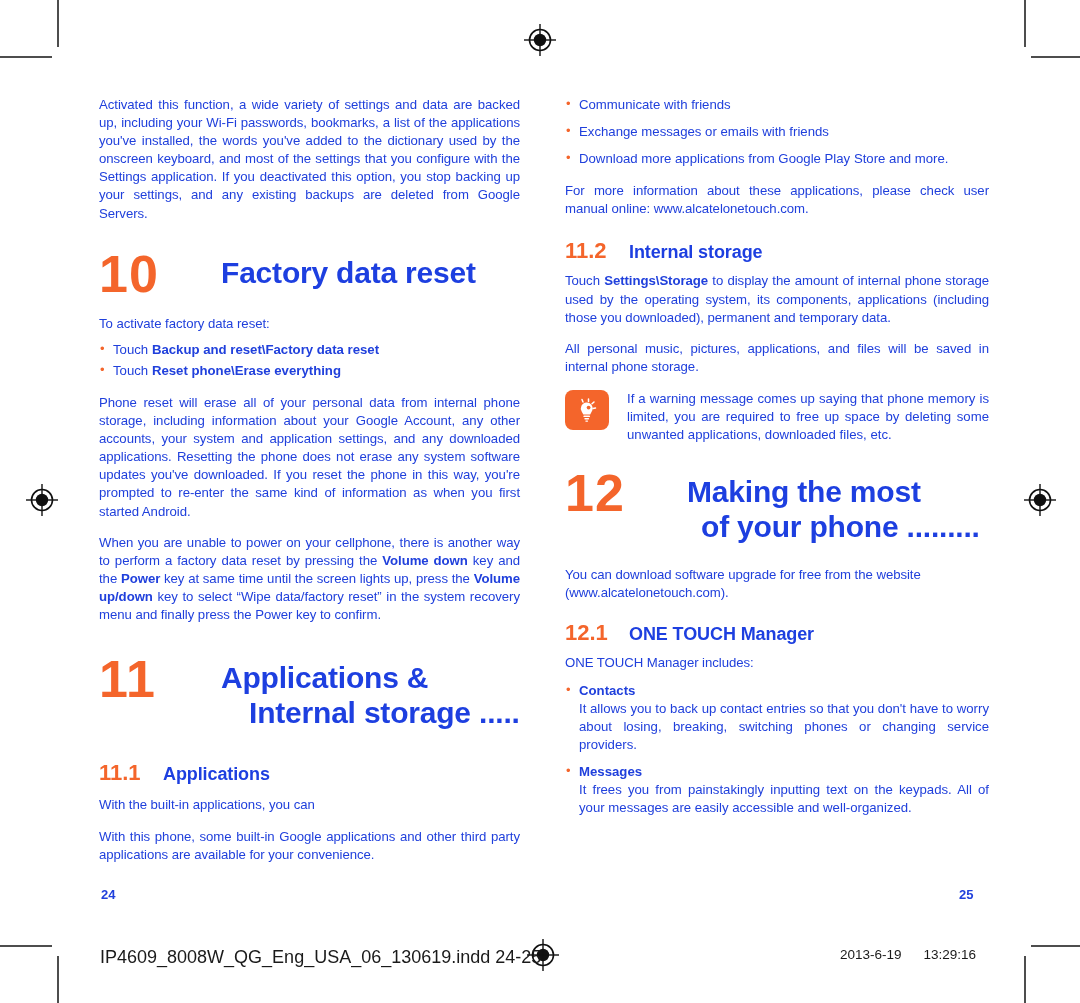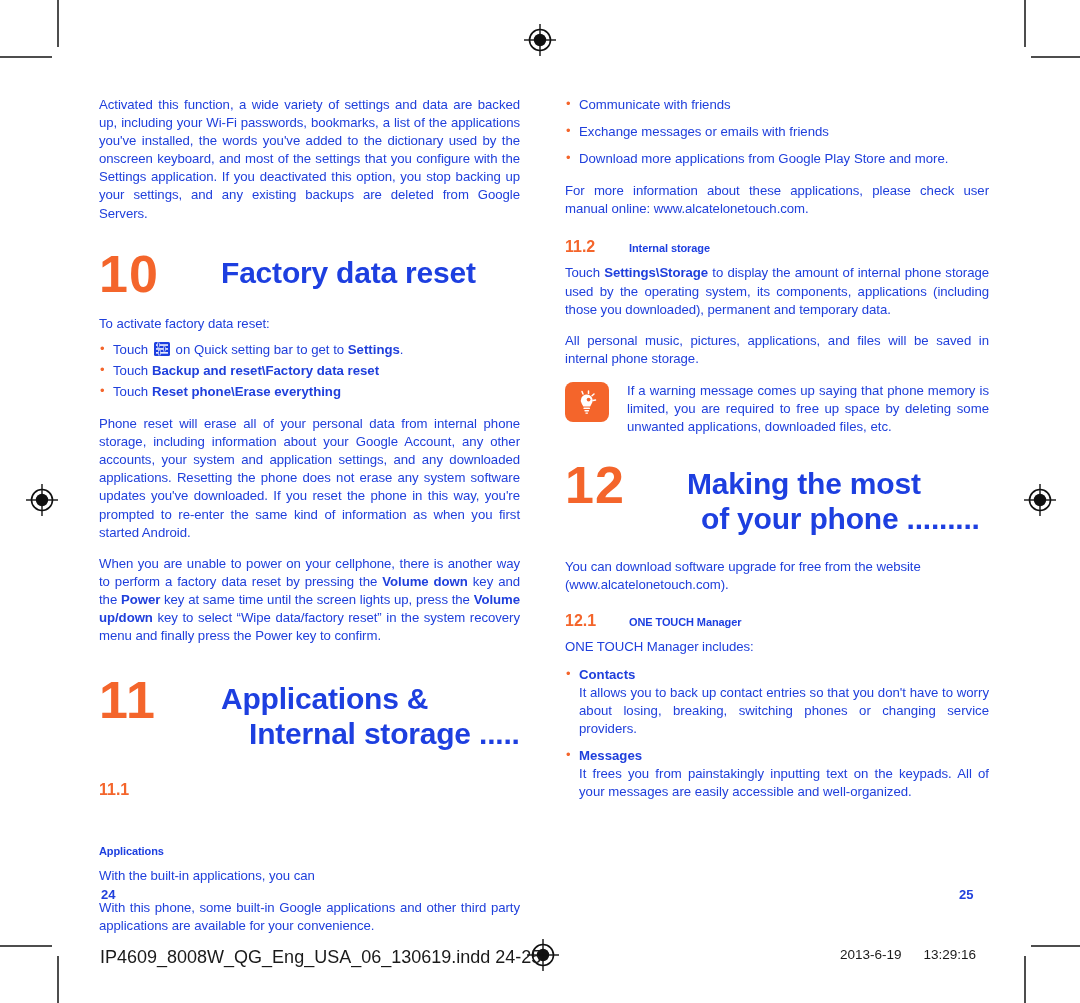--- a/index.html
+++ b/index.html
@@ -70,29 +70,29 @@
 
   
   .sub{
     display:flex;
     align-items:baseline;
     margin:22px 0 10px 0;
   }
   .sub .snum{
     color:#f4652b;
     font-weight:bold;
-    font-size:16px;
+    font-size:22px;
     width:64px;
     flex:0 0 64px;
     letter-spacing:0px;
   }
   .sub .stitle{
     color:#1d3fe0;
     font-weight:bold;
-    font-size:11px;
+    font-size:18px;
     letter-spacing:-0.1px;
   }
 
   
   ul.bl{list-style:none;margin:0 0 12px 0;padding:0;}
   ul.bl li{
     position:relative;
     padding-left:14px;
     font-size:13.2px;
     line-height:18.1px;
@@ -218,36 +218,20 @@
     <p class="body">Activated this function, a wide variety of settings and data are backed up, including your Wi-Fi passwords, bookmarks, a list of the applications you've installed, the words you've added to the dictionary used by the onscreen keyboard, and most of the settings that you configure with the Settings application. If you deactivated this option, you stop backing up your settings, and any existing backups are deleted from Google Servers.</p>
 
     <div class="chapter">
       <div class="num">10</div>
       <div class="ttl">Factory data reset</div>
     </div>
 
     <p class="body nojust" style="margin-bottom:8px;">To activate factory data reset:</p>
 
     <ul class="bl">
-      <li>
-        <span>Touch</span>
-        <span class="ico-settings">
-          <svg width="16" height="14" viewBox="0 0 16 14">
-            <rect x="0" y="0" width="16" height="14" rx="1.5" fill="#1d3fe0"></rect>
-            <rect x="2" y="2.3" width="12" height="1.5" fill="#ffffff"></rect>
-            <rect x="2" y="6.2" width="12" height="1.5" fill="#ffffff"></rect>
-            <rect x="2" y="10.1" width="12" height="1.5" fill="#ffffff"></rect>
-            <rect x="3.6" y="0.9" width="1.9" height="4.3" fill="#1d3fe0" stroke="#ffffff" stroke-width="0.5"></rect>
-            <rect x="9.6" y="4.8" width="1.9" height="4.3" fill="#1d3fe0" stroke="#ffffff" stroke-width="0.5"></rect>
-            <rect x="4.4" y="8.7" width="1.9" height="4.3" fill="#1d3fe0" stroke="#ffffff" stroke-width="0.5"></rect>
-          </svg>
-        </span>
-        <span>on Quick setting bar to get to</span>
-        <b>Settings</b><span>.</span>
-      </li>
       <li>
         <span>Touch</span>
         <b>Backup and reset\Factory data reset</b>
       </li>
       <li>
         <span>Touch</span>
         <b>Reset phone\Erase everything</b>
       </li>
     </ul>
 
@@ -258,21 +242,21 @@
     </p>
 
     <div class="chapter" style="margin-top:30px;">
       <div class="num">11</div>
       <div class="ttl">
         <span>Applications &amp;</span>
         <span class="l2">Internal storage .....</span>
       </div>
     </div>
 
-    <div class="sub" style="margin-top:30px;flex-direction:column;">
+    <div class="sub" style="margin-top:30px;">
       <div class="snum">11.1</div>
       <div class="stitle">Applications</div>
     </div>
 
     <p class="body nojust">With the built-in applications, you can</p>
     <p class="body" style="margin-top:14px;">With this phone, some built-in Google applications and other third party applications are available for your convenience.</p>
   </div>
 
   <div class="pgnum" style="left:101px;top:887px;">24</div>
 

